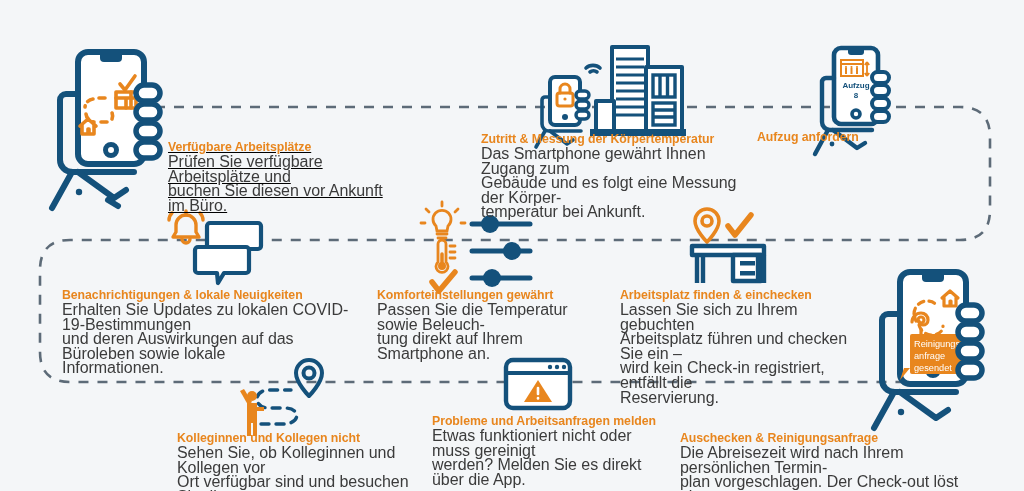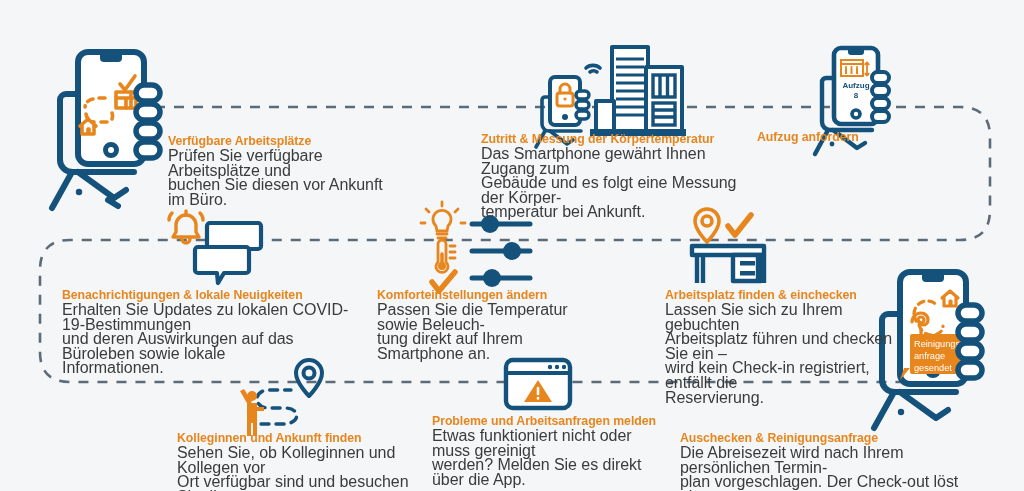--- a/index.html
+++ b/index.html
@@ -273,21 +273,21 @@
         <path d="M34 42 h-12 a6 6 0 0 0 -6 6 v60 a12 12 0 0 0 12 12 h62"></path>
         <path d="M28 120 l-20 36"></path>
         <path d="M34 120 l36 26 l12 -8"></path>
       </g>
       <circle cx="35" cy="140" r="3.2" fill="#14517B"></circle>
     </g>
   </svg>
 
   <div class="layer">
 
-    <div class="block" style="left:168px;top:134px;width:215px;">
+    <div class="block" style="left:168px;top:140px;width:215px;text-decoration:underline;">
       <p class="b-title">Verfügbare Arbeitsplätze</p>
       <p class="b-body">Prüfen Sie verfügbare Arbeitsplätze und
 buchen Sie diesen vor Ankunft im Büro.</p>
     </div>
 
     <div class="block" style="left:481px;top:132px;width:260px;">
       <p class="b-title">Zutritt &amp; Messung der Körpertemperatur</p>
       <p class="b-body">Das Smartphone gewährt Ihnen Zugang zum
 Gebäude und es folgt eine Messung der Körper-
 temperatur bei Ankunft.</p>
@@ -298,35 +298,35 @@
     </div>
 
     <div class="block" style="left:62px;top:288px;width:300px;">
       <p class="b-title">Benachrichtigungen &amp; lokale Neuigkeiten</p>
       <p class="b-body">Erhalten Sie Updates zu lokalen COVID-19-Bestimmungen
 und deren Auswirkungen auf das Büroleben sowie lokale
 Informationen.</p>
     </div>
 
     <div class="block" style="left:377px;top:288px;width:215px;">
-      <p class="b-title">Komforteinstellungen ändern</p>
+      <p class="b-title">Komforteinstellungen gewährt</p>
       <p class="b-body">Passen Sie die Temperatur sowie Beleuch-
 tung direkt auf Ihrem Smartphone an.</p>
     </div>
 
-    <div class="block" style="left:665px;top:288px;width:232px;">
+    <div class="block" style="left:620px;top:288px;width:232px;">
       <p class="b-title">Arbeitsplatz finden &amp; einchecken</p>
       <p class="b-body">Lassen Sie sich zu Ihrem gebuchten
 Arbeitsplatz führen und checken Sie ein –
 wird kein Check-in registriert, entfällt die
 Reservierung.</p>
     </div>
 
     <div class="block" style="left:177px;top:431px;width:238px;">
-      <p class="b-title">Kolleginnen und Ankunft finden</p>
+      <p class="b-title">Kolleginnen und Kollegen nicht</p>
       <p class="b-body">Sehen Sie, ob Kolleginnen und Kollegen vor
 Ort verfügbar sind und besuchen Sie diese
 vor Ort – oder kontaktieren Sie sie virtuell.</p>
     </div>
 
     <div class="block" style="left:432px;top:414px;width:240px;">
       <p class="b-title">Probleme und Arbeitsanfragen melden</p>
       <p class="b-body">Etwas funktioniert nicht oder muss gereinigt
 werden? Melden Sie es direkt über die App.</p>
     </div>

